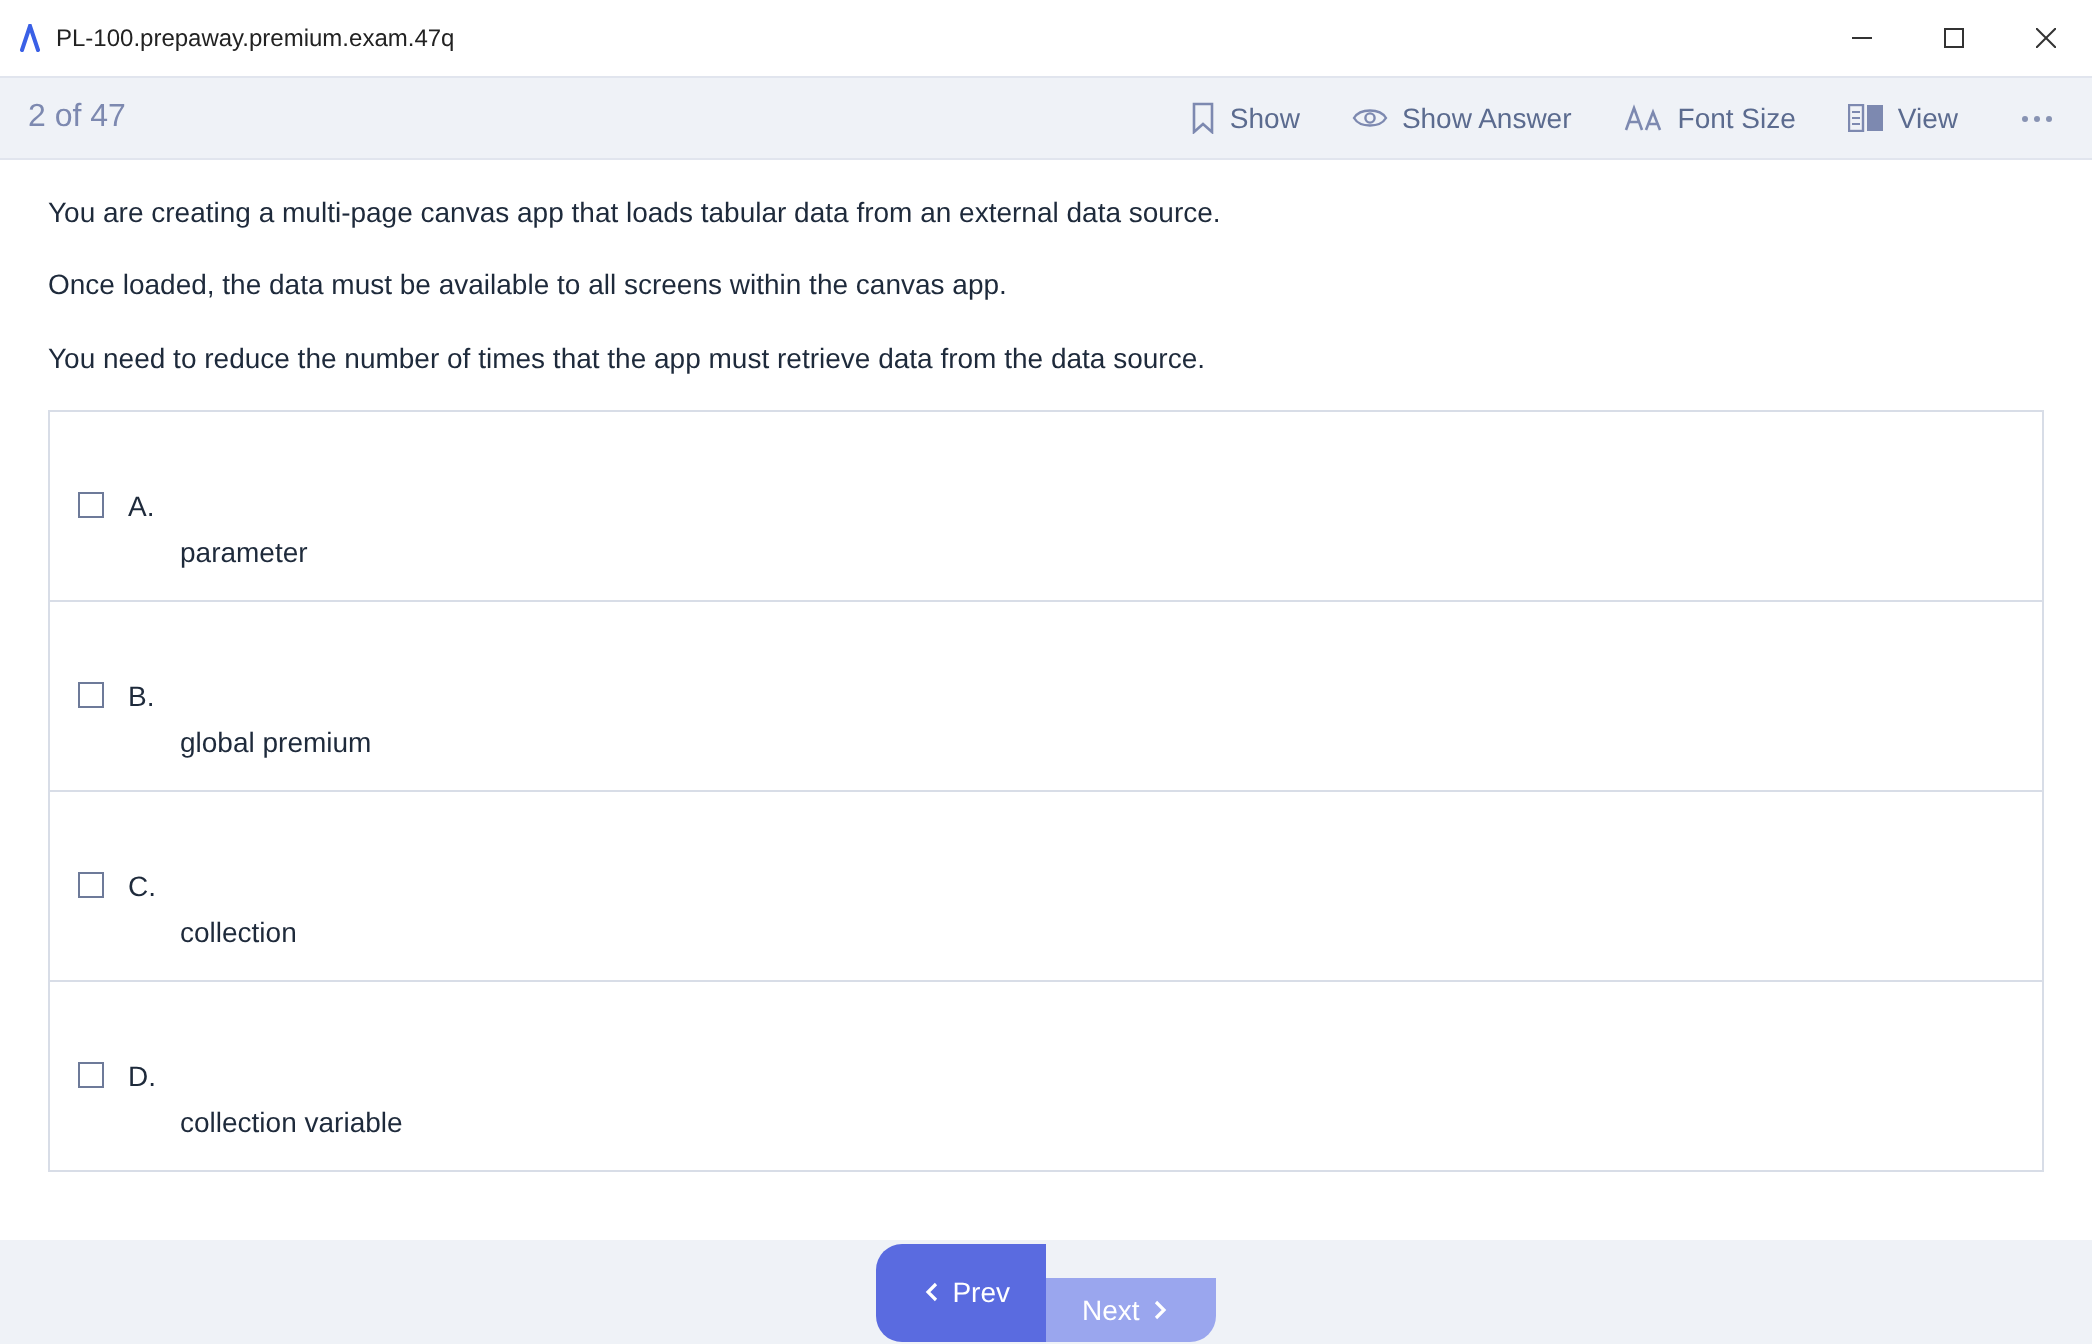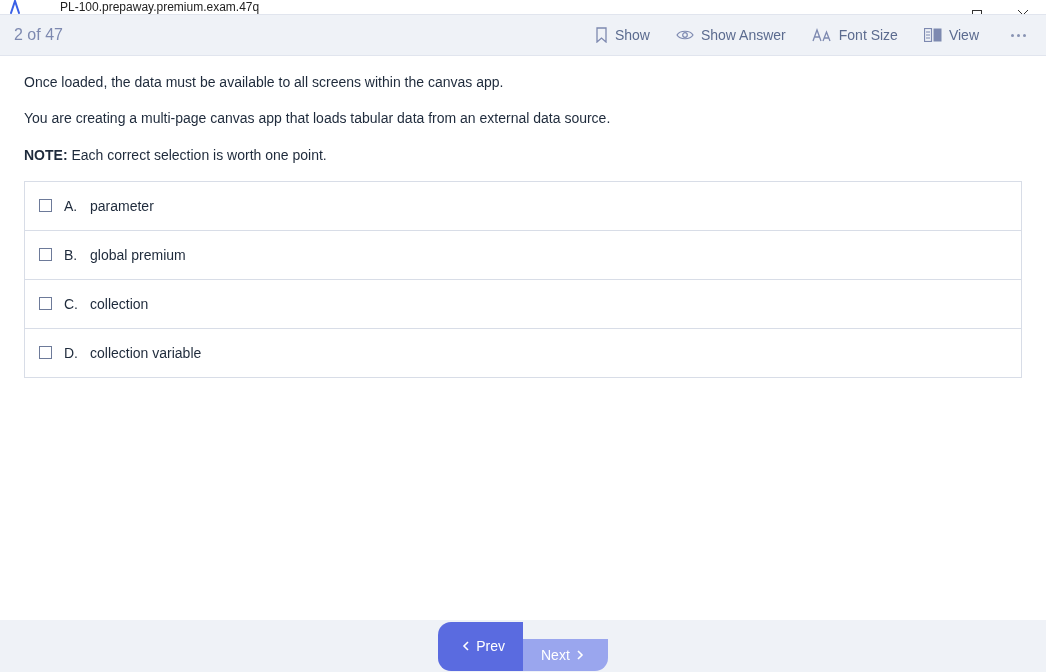--- a/index.html
+++ b/index.html
@@ -1,39 +1,39 @@
 <!DOCTYPE html>
 <html><head>
 <meta charset="utf-8">
 <style>
   * { box-sizing: border-box; margin: 0; padding: 0; }
   html, body { width: 1046px; height: 672px; font-family: "Segoe UI", Arial, sans-serif; background: #fff; overflow: hidden; }
   .window { width: 100%; height: 100%; display: flex; flex-direction: column; }
-  .titlebar { height: 14px; display: flex; align-items: flex-start; padding: 0 0 0 8px; gap: 32px; }
+  .titlebar { height: 38px; display: flex; align-items: center; padding: 0 0 0 8px; }
   .titlebar-icon { width: 14px; height: 14px; margin-right: 6px; display:inline-flex; align-items:center; justify-content:center; }
   .titlebar-text { font-size: 12px; color: #222; flex: 0 0 auto; }
   .titlebar-spacer { flex: 1; }
   .win-controls { display: flex; }
   .win-btn { width: 46px; height: 30px; display: flex; align-items: center; justify-content: center; color: #333; }
   .toolbar { height: 42px; background: #eff2f7; border-top: 1px solid #e1e5ee; border-bottom: 1px solid #e1e5ee; display: flex; align-items: center; padding: 16px 14px; }
   .counter { color: #7d89b0; font-size: 16px; }
   .toolbar-spacer { flex: 1; }
   .tb-item { display: flex; align-items: center; color: #5b6b8f; font-size: 14px; margin-left: 26px; cursor: pointer; }
   .tb-item .ico { margin-right: 7px; display:inline-flex; align-items:center; }
   .dots { display: flex; gap: 3px; margin-left: 26px; padding: 6px; cursor:pointer;}
   .dots span { width: 3px; height: 3px; background: #8893b3; border-radius: 50%; }
   .content { flex: 1; padding: 16px 24px 0 24px; overflow: auto; color: #1e2a3b; }
   .content p { font-size: 14px; margin-bottom: 16px; line-height: 1.45; }
   .content .note strong { font-weight: 700; }
   .answers { border: 1px solid #d8dde7; margin-top: 6px; }
   .answer-row { display: flex; align-items: center; padding: 16px 14px; border-bottom: 1px solid #d8dde7; cursor: pointer; }
   .answer-row:last-child { border-bottom: none; }
   .cb { width: 13px; height: 13px; border: 1.5px solid #6d7a99; margin-right: 12px; flex-shrink:0; }
   .opt-letter { font-size: 14px; color: #1e2a3b; margin-right: 10px; min-width: 16px; }
-  .opt-text { font-size: 14px; color: #1e2a3b; }
+  .opt-text { font-size: 14px; color: #1e2a3b; margin-top: 46px; }
   .footer { height: 52px; background: #eff2f7; display: flex; align-items: center; justify-content: center; }
   .nav-btns { display: flex; border-radius: 13px; overflow: hidden; }
   .nav-btn { display: flex; align-items: center; justify-content: center; font-size: 14px; color: #fff; padding: 8px 18px; cursor: pointer; }
   .nav-prev { background: #5a6be0; }
   .nav-next { background: #9aa6ee; margin-top: 17px; }
   .nav-btn .chev { margin: 0 6px; display:inline-flex; }
   svg { display:block; }
 </style>
 </head>
 <body>
@@ -115,25 +115,23 @@
     </div>
 
     <div class="dots">
       <span></span>
         <span></span>
         <span></span>
     </div>
   </div>
 
   <div class="content">
+    <p>You are creating a multi-page canvas app that loads tabular data from an external data source.</p>
     <p>Once loaded, the data must be available to all screens within the canvas app.</p>
-    <p>You are creating a multi-page canvas app that loads tabular data from an external data source.</p>
-    <p class="note">
-      <strong>NOTE:</strong><span> Each correct selection is worth one point.</span>
-    </p>
+    <p>You need to reduce the number of times that the app must retrieve data from the data source.</p>
 
     <div class="answers">
       <div class="answer-row">
         <span class="cb"></span>
         <span class="opt-letter">A.</span>
         <span class="opt-text">parameter</span>
       </div>
       <div class="answer-row">
         <span class="cb"></span>
         <span class="opt-letter">B.</span>

